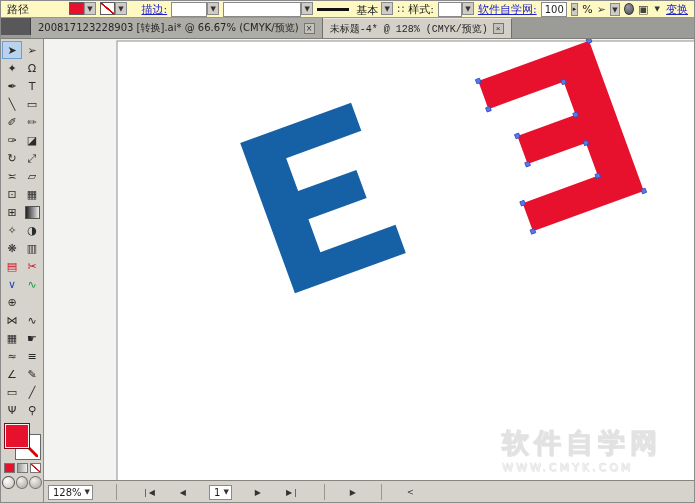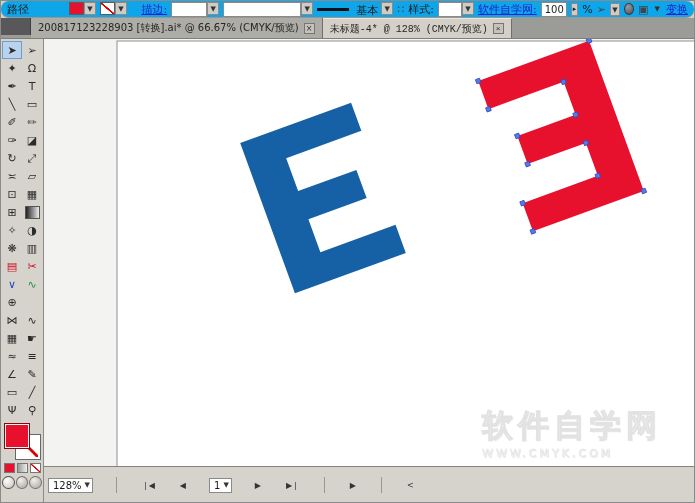--- a/index.html
+++ b/index.html
@@ -1,21 +1,21 @@
 <!DOCTYPE html>
 <html><head>
 <meta charset="utf-8">
 <style>
   * { margin:0; padding:0; box-sizing:border-box; }
   html,body { width:695px; height:503px; }
   body { font-family:"DejaVu Sans","Liberation Sans",sans-serif; font-size:11px; color:#1a1a1a; }
   .app { position:relative; width:695px; height:503px; background:#d4d0c8; overflow:hidden; border:1px solid #8a8a8a; }
 
   
-  .control-bar { height:17px; background:#0ea5e9; border-bottom:1px solid #9a9792; display:flex; align-items:center; gap:4px; padding:0 6px; white-space:nowrap;border-radius:8px; }
+  .control-bar { height:17px; background:#fef9c3; border-bottom:1px solid #9a9792; display:flex; align-items:center; gap:4px; padding:0 6px; white-space:nowrap; }
   .control-bar .lbl { font-size:11px; }
   .link { color:#2222cc; text-decoration:underline; font-size:11px; }
   .combo { display:flex; align-items:stretch; height:14px; }
   .swatch { width:15px; height:13px; border:1px solid #5c5c5c; background:#fff; }
   .swatch.fill-red { background:#e8112d; }
   .swatch.no-stroke { background:linear-gradient(to top right,#fff 44%,#d00 46%,#d00 54%,#fff 56%); }
   .chev { width:12px; height:13px; border:1px solid #8a8a8a; background:#cfccc5; font-size:7px; line-height:12px; text-align:center; color:#333; }
   .field { background:#fff; border:1px solid #8a8a8a; height:15px; font-size:10px; line-height:13px; padding:0 3px; color:#222; }
   .stroke-preview { width:40px; height:3px; background:#111; }
   .mini-icon { font-size:11px; color:#444; }
@@ -53,25 +53,25 @@
   .ms.none { background:linear-gradient(to top right,#fff 42%,#d00 47%,#d00 53%,#fff 58%); }
   .draw-modes { display:flex; gap:1px; justify-content:center; margin-top:1px; }
   .dm { width:13px; height:13px; border-radius:50%; background:radial-gradient(circle at 35% 30%,#efefec,#a8a49c); border:1px solid #77746e; }
   .dm.on { background:radial-gradient(circle at 35% 30%,#ffffff,#c3bfb7); border-color:#55524c; }
 
   
   .canvas-col { flex:1; display:flex; flex-direction:column; }
   .canvas { position:relative; flex:1; background:#f3f3f1; overflow:hidden; }
   .canvas svg { position:absolute; left:0; top:0; }
   .watermark { position:absolute; right:32px; bottom:6px; text-align:left; color:#fdfdfd; -webkit-text-stroke:1px #e2e2e2; text-shadow:1px 1px 0 #ececec; pointer-events:none; }
-  .watermark .wm1 { font-size:31px; font-weight:bold; letter-spacing:5px; }
+  .watermark .wm1 { font-size:27px; font-weight:bold; letter-spacing:5px; }
   .watermark .wm2 { font-size:11px; letter-spacing:3px; -webkit-text-stroke:0.6px #e2e2e2; }
 
   
-  .status-bar { height:20px; background:#d6d3cc; border-top:1px solid #87847e; display:flex; align-items:center; gap:21px; padding:18px 4px; font-size:10px; }
+  .status-bar { height:20px; background:#d6d3cc; border-top:1px solid #87847e; display:flex; align-items:center; gap:21px; padding:11px 4px; font-size:10px; }
   .sb-field { display:flex; align-items:center; background:#fff; border:1px solid #8a8a8a; height:15px; padding:0 2px 0 4px; gap:3px; }
   .sb-field .c { font-size:7px; color:#333; }
   .sb-btn { color:#333; font-size:8px; padding:0 2px; }
   .sb-sep { width:1px; height:16px; background:#9a978f; margin:0 2px; }
   .undo-panel { width:215px; text-align:center; font-size:11px; color:#111; }
 </style>
 </head>
 <body>
 
 <div class="app">

